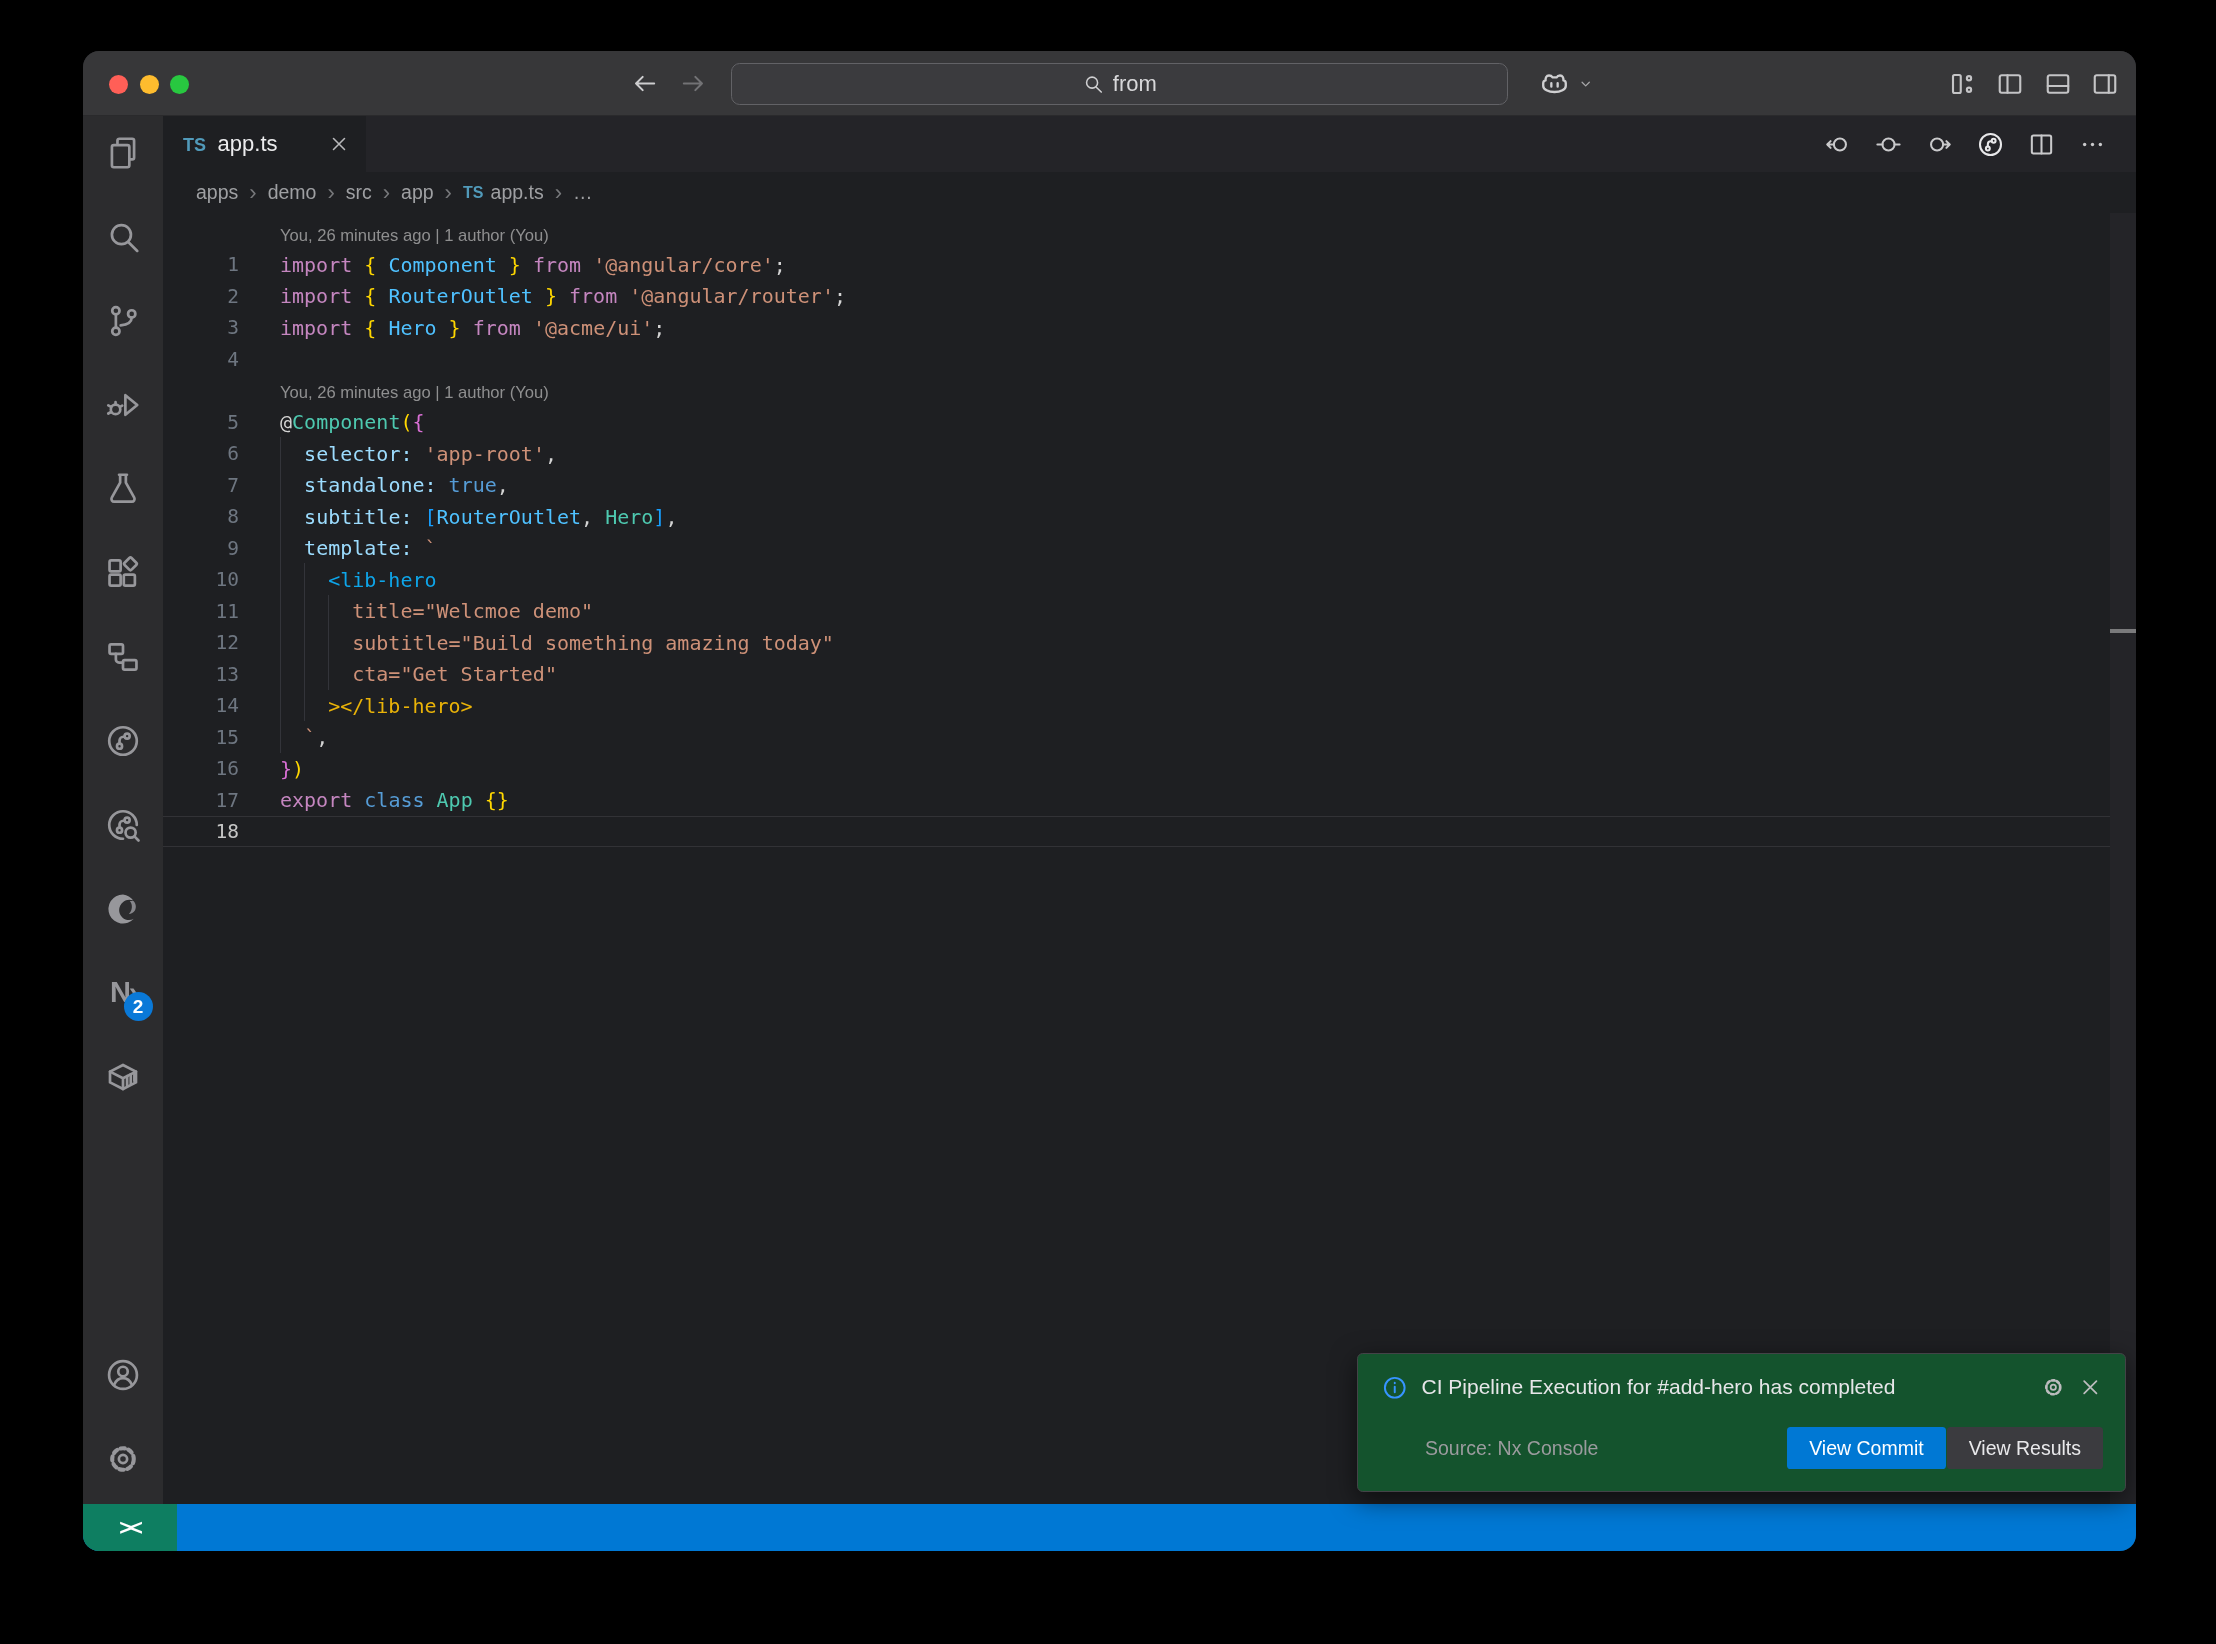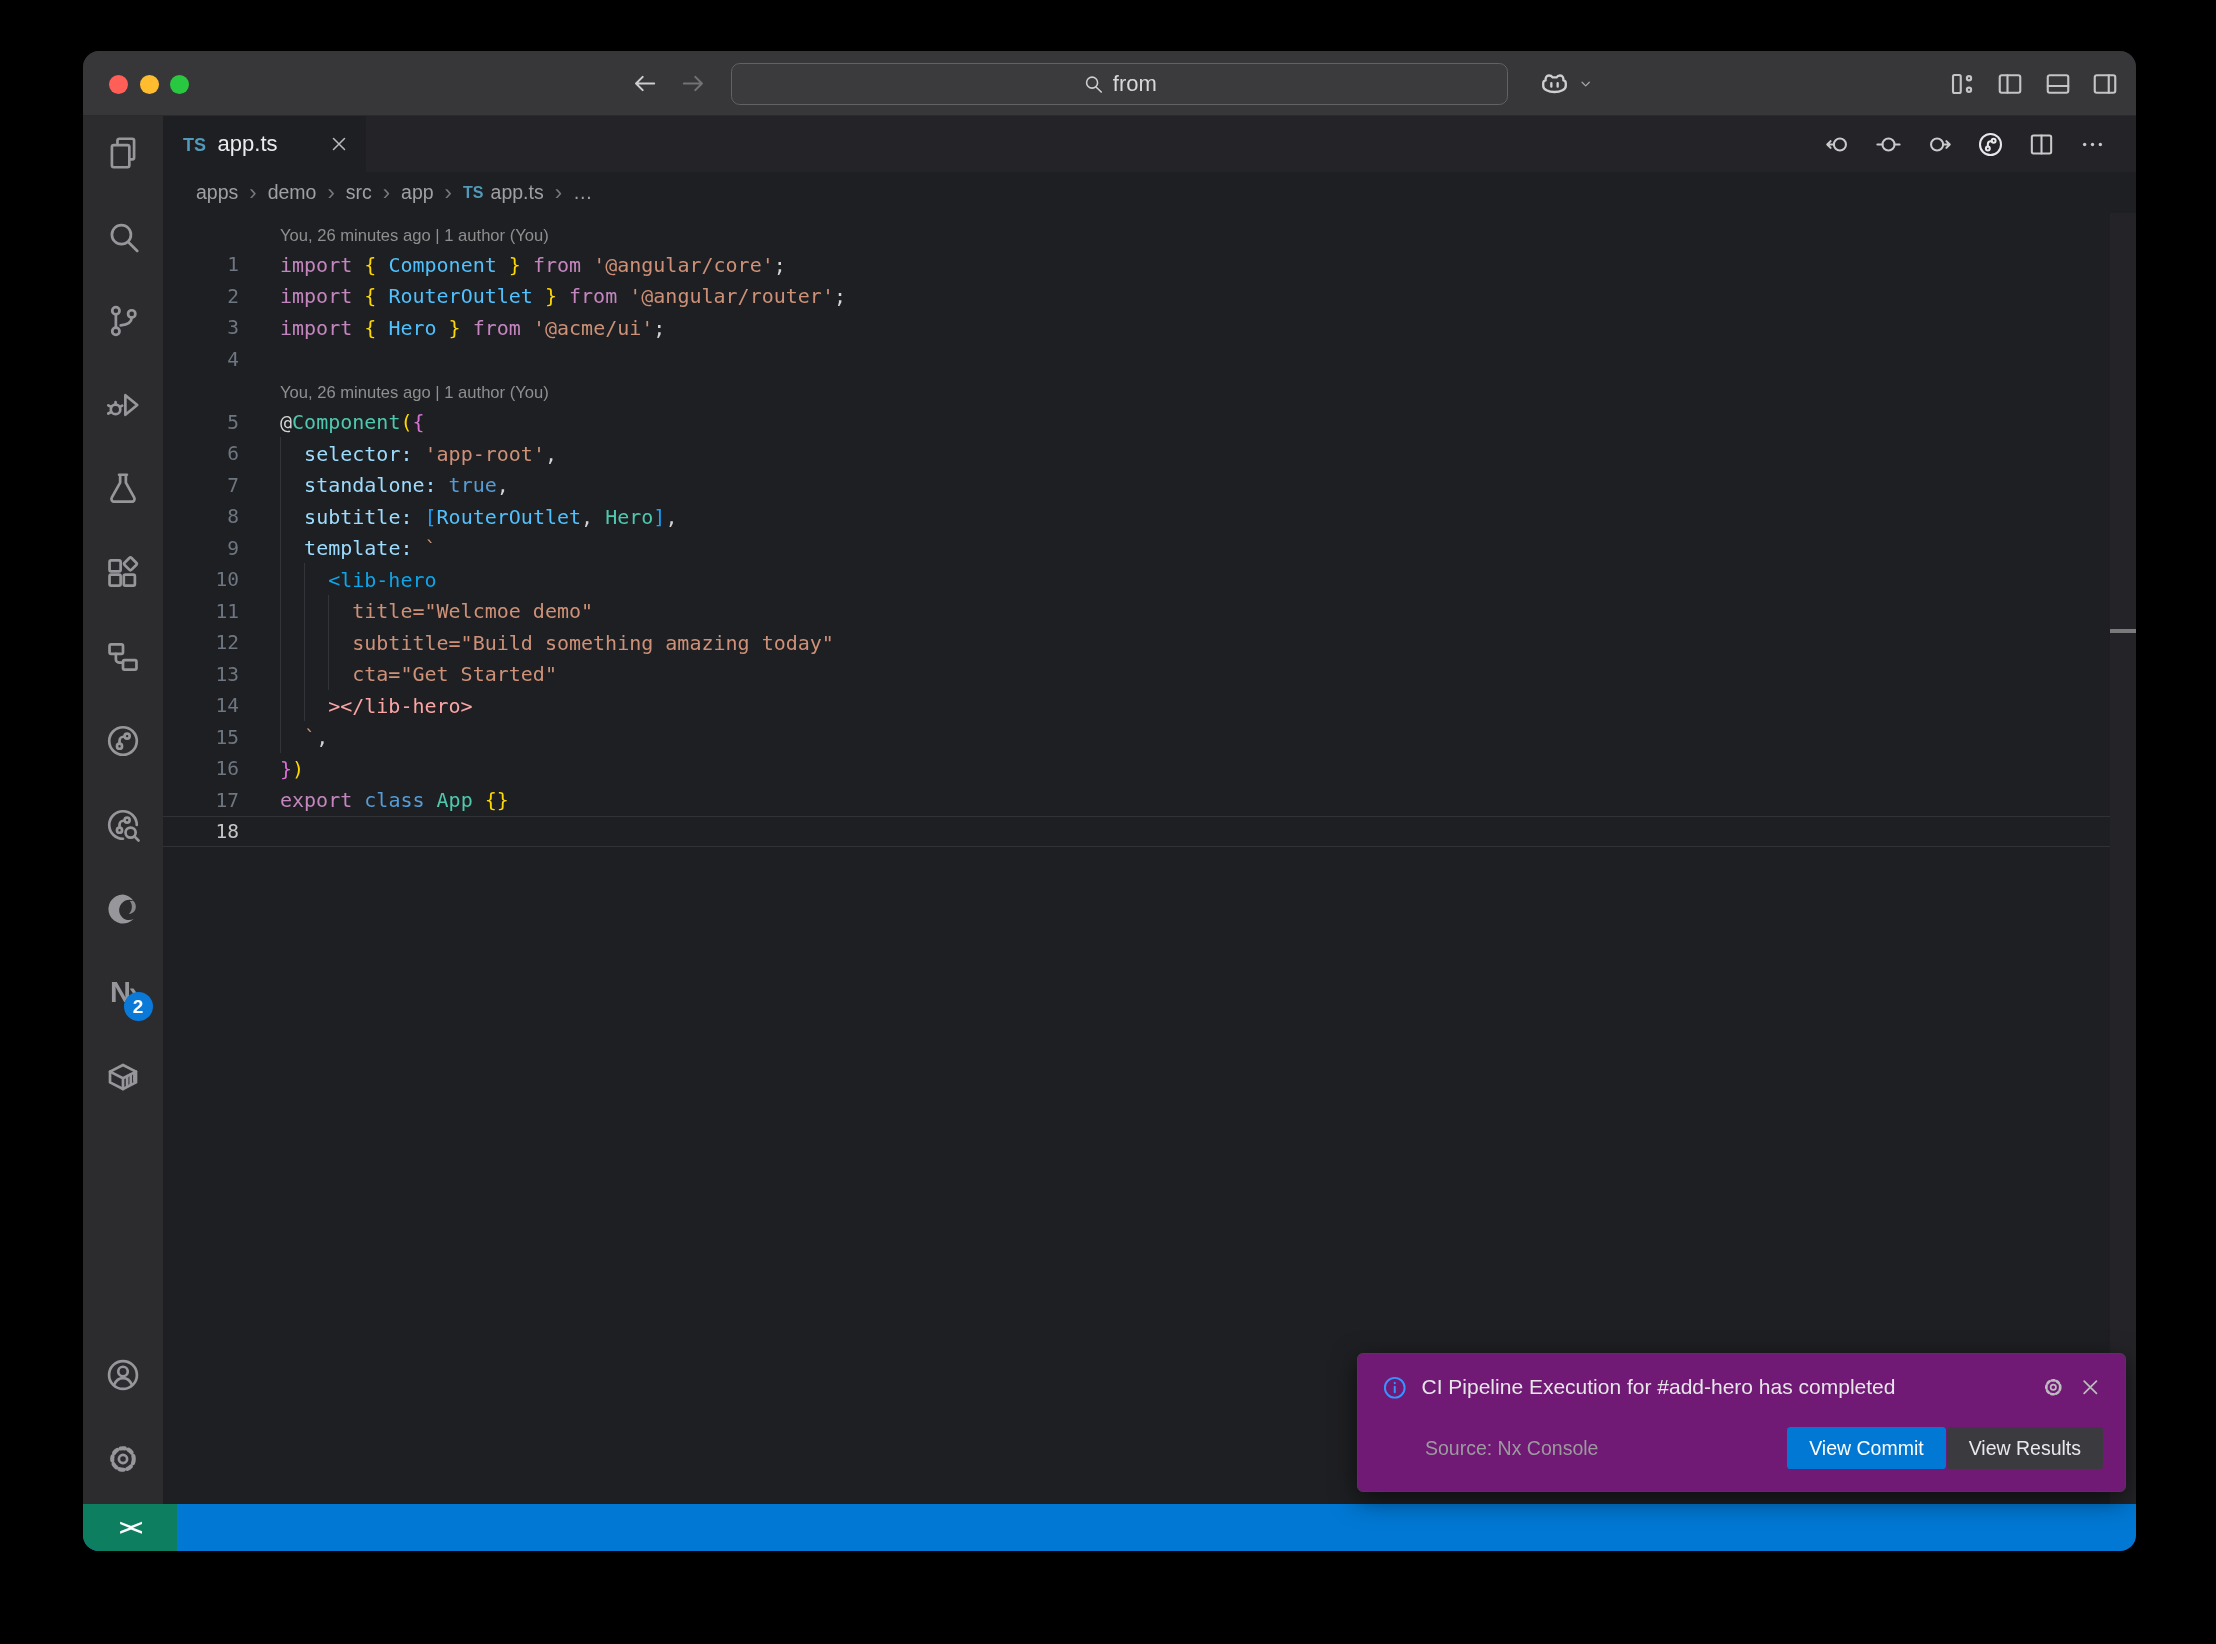--- a/index.html
+++ b/index.html
@@ -66,21 +66,21 @@
   .crow .ct { padding-left:41px; font-size:20px; white-space:pre; }
   .crow.active { box-shadow:inset 0 0.7px 0 #3a3a3e, inset 0 -0.7px 0 #3a3a3e; }
   .crow.active .ln { color:#c6c6c6; }
   .lensrow { height:31.5px; display:flex; align-items:flex-end; padding:0 0 2.9px 117px;
     color:#8f8f90; font-size:16.6px; font-family:"Liberation Sans","DejaVu Sans",sans-serif; }
   .guide { position:absolute; width:1.4px; background:#33343a; }
   .scrollstrip { position:absolute; right:0; top:0; width:26px; height:100%; background:#242428; }
   .scrolldash { position:absolute; right:0; top:416px; width:26px; height:4.3px; background:#7a7a7c; }
 
   
-  .toast { position:absolute; right:10px; bottom:59px; width:769px; background:#701a75;
+  .toast { position:absolute; right:10px; bottom:59px; width:769px; background:#14532d;
     border:0.7px solid #434347; border-radius:5.8px; box-shadow:0 7.2px 26px rgba(0,0,0,.55);
     padding:20px 22px 22px 23px; z-index:6; }
   .toast-head { display:flex; align-items:center; gap:13px; }
   .toast-head .info { width:27.5px; height:27.5px; color:#3794ff; flex:none; }
   .toast-title { font-size:21px; color:#e6e6e8; flex:1; }
   .toast-head .hicn { width:24.6px; height:24.6px; color:#bcbcbe; }
   .toast-foot { display:flex; align-items:center; margin-top:26px; }
   .toast-src { font-size:19.5px; color:#9b9b9e;margin-left:44px; }
   .toast-btns { margin-left:auto; display:flex; gap:1px; }
   .btn { height:42px; padding:0 22px; border-radius:3.6px; border:none; font-size:19.5px;
@@ -407,21 +407,21 @@
             <div class="crow">
               <span class="ln">12</span>
               <span class="ct"><span style="color:#ce9178">      subtitle="Build something amazing today"</span></span>
             </div>
             <div class="crow">
               <span class="ln">13</span>
               <span class="ct"><span style="color:#ce9178">      cta="Get Started"</span></span>
             </div>
             <div class="crow">
               <span class="ln">14</span>
-              <span class="ct"><span style="color:#fca5a5">    &gt;&lt;/lib-hero&gt;</span></span>
+              <span class="ct"><span style="color:#eab308">    &gt;&lt;/lib-hero&gt;</span></span>
             </div>
             <div class="crow">
               <span class="ln">15</span>
               <span class="ct"><span style="color:#ce9178">  `</span><span style="color:#d4d4d4">,</span></span>
             </div>
             <div class="crow">
               <span class="ln">16</span>
               <span class="ct"><span style="color:#da70d6">}</span><span style="color:#ffd700">)</span></span>
             </div>
             <div class="crow">

